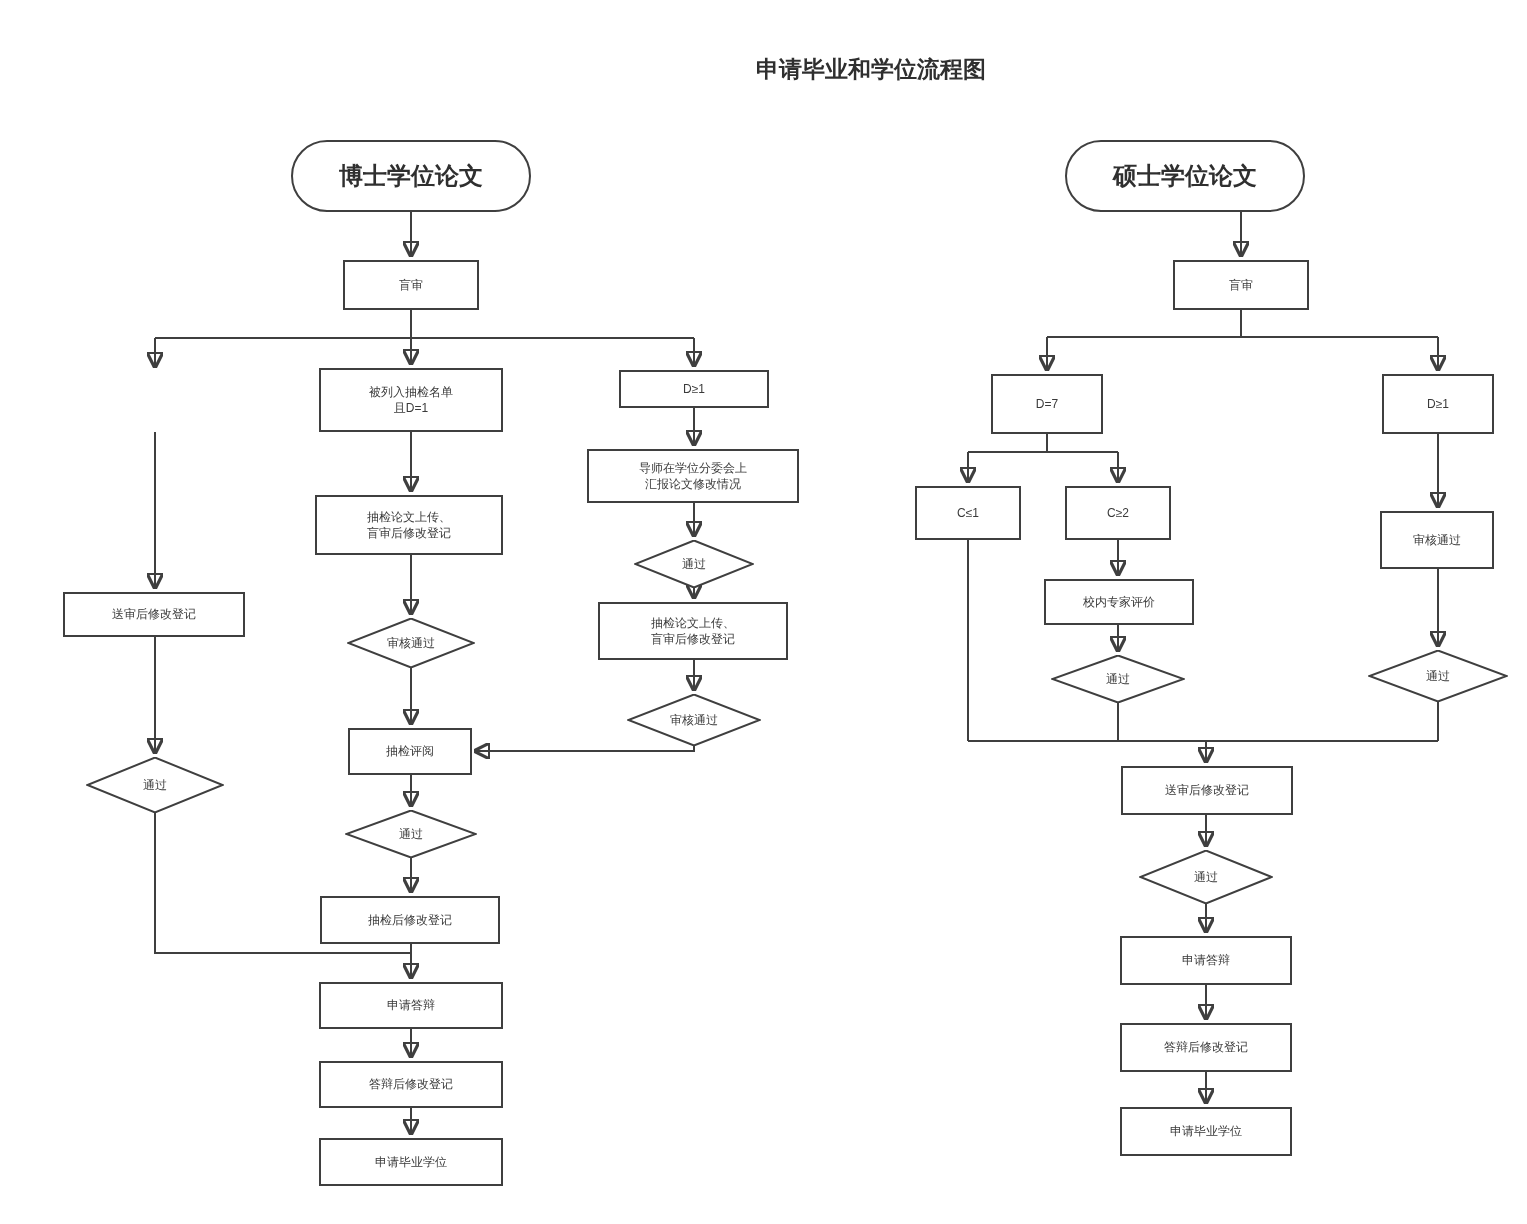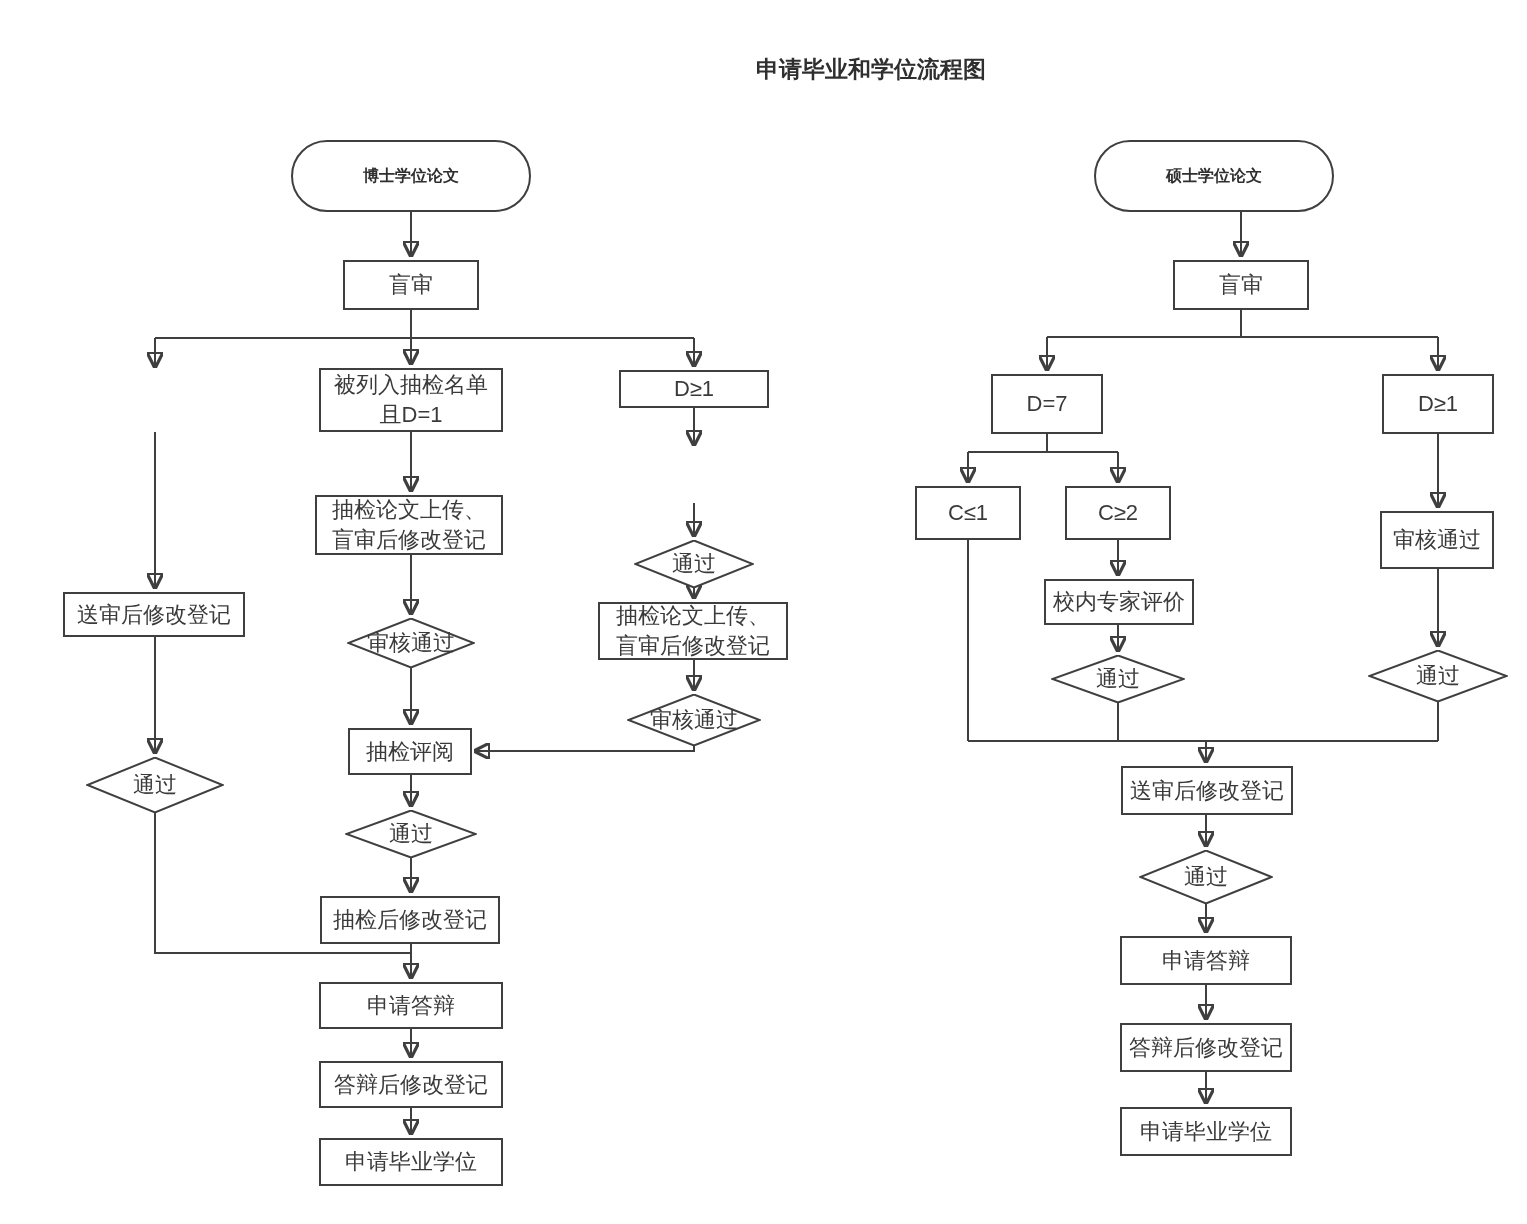--- a/index.html
+++ b/index.html
@@ -13,28 +13,28 @@
   }
   .edges{position:absolute;left:0;top:0;width:1527px;height:1224px;}
   .edges path{fill:none;stroke:#3f3f3f;stroke-width:2;}
   .title{
     position:absolute;left:856px;top:54px;transform:translateX(-50%);
     font-size:23px;font-weight:bold;color:#2f2f2f;white-space:nowrap;
   }
   .node{
     position:absolute;
     display:flex;align-items:center;justify-content:center;
-    text-align:center;color:#3a3a3a;font-size:22px;line-height:1.35;
+    text-align:center;color:#3a3a3a;font-size:12px;line-height:1.35;
     box-sizing:border-box;
   }
   .node span{white-space:pre-line;position:relative;z-index:1;}
   .rect{background:#fff;border:2px solid #3f3f3f;}
   .rounded{
     background:#fff;border:2px solid #3f3f3f;border-radius:36px;
-    font-weight:bold;font-size:16px;color:#2f2f2f;font-family:Liberation Serif, serif;
+    font-weight:bold;font-size:24px;color:#2f2f2f;font-family:Liberation Serif, serif;
   }
   .diamond{background:transparent;}
   .diamond svg{position:absolute;left:0;top:0;width:100%;height:100%;}
   .diamond polygon{fill:#ffffff;stroke:#3f3f3f;stroke-width:2;vector-effect:non-scaling-stroke;}
 </style>
 </head>
 <body>
 
 <div class="canvas">
 
@@ -119,20 +119,24 @@
   <div class="node rect" style="left:300px;top:495px;width:188px;height:60px">
       <span>抽检论文上传、
 盲审后修改登记</span>
     </div>
   <div class="node diamond" style="left:332px;top:618px;width:128px;height:50px">
     <svg viewBox="0 0 100 100" preserveAspectRatio="none">
         <polygon points="50,1 99,50 50,99 1,50"></polygon>
       </svg>
     <span>审核通过</span>
   </div>
+  <div class="node rect" style="left:572px;top:449px;width:212px;height:54px">
+      <span>导师在学位分委会上
+汇报论文修改情况</span>
+    </div>
   <div class="node diamond" style="left:619px;top:540px;width:120px;height:48px">
     <svg viewBox="0 0 100 100" preserveAspectRatio="none">
         <polygon points="50,1 99,50 50,99 1,50"></polygon>
       </svg>
     <span>通过</span>
   </div>
   <div class="node rect" style="left:583px;top:602px;width:190px;height:58px">
       <span>抽检论文上传、
 盲审后修改登记</span>
     </div>
@@ -157,21 +161,21 @@
   <div class="node rect" style="left:304px;top:982px;width:184px;height:47px">
       <span>申请答辩</span>
     </div>
   <div class="node rect" style="left:304px;top:1061px;width:184px;height:47px">
       <span>答辩后修改登记</span>
     </div>
   <div class="node rect" style="left:304px;top:1138px;width:184px;height:48px">
       <span>申请毕业学位</span>
     </div>
 
-  <div class="node rounded" style="left:1079px;top:140px;width:240px;height:72px">
+  <div class="node rounded" style="left:1050px;top:140px;width:240px;height:72px">
       <span>硕士学位论文</span>
     </div>
   <div class="node rect" style="left:1158px;top:260px;width:136px;height:50px">
       <span>盲审</span>
     </div>
   <div class="node rect" style="left:976px;top:374px;width:112px;height:60px">
       <span>D=7</span>
     </div>
   <div class="node rect" style="left:1367px;top:374px;width:112px;height:60px">
       <span>D≥1</span>

